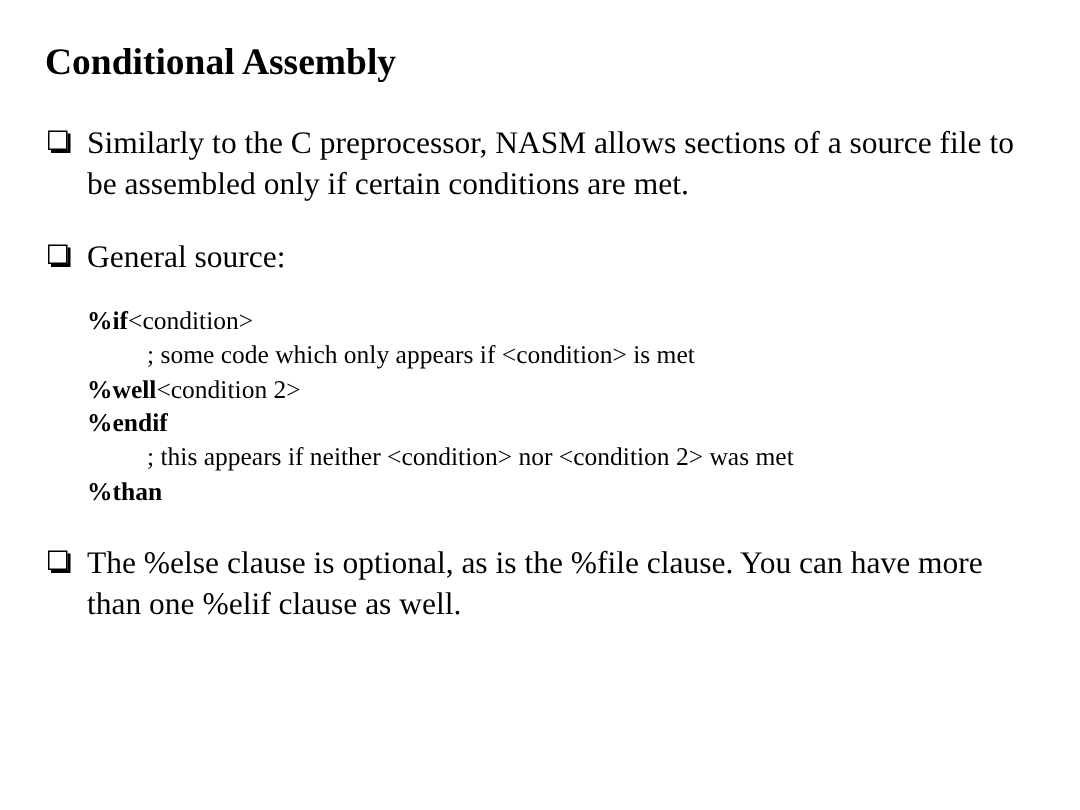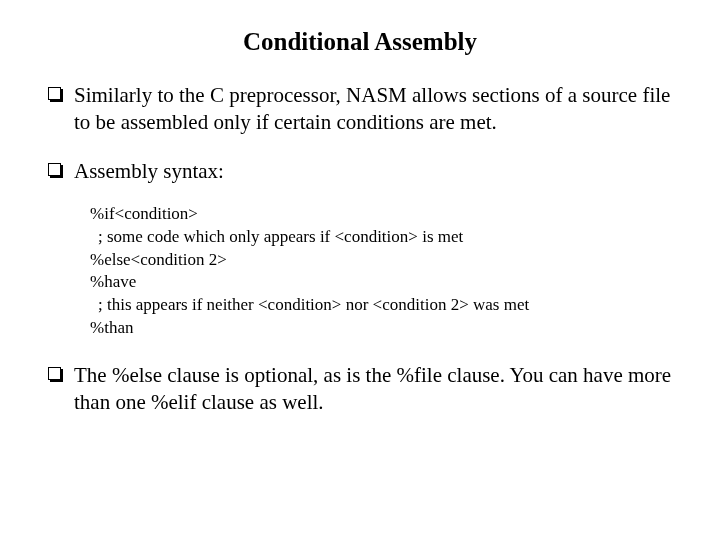--- a/index.html
+++ b/index.html
@@ -12,29 +12,28 @@
     color: #000;
   }
   .slide {
     box-sizing: border-box;
     width: 720px;
     height: 540px;
     padding: 28px 30px 30px 30px;
     position: relative;
   }
   .title {
-    text-align: center;
     font-weight: bold;
     font-size: 25px;
     margin: 0 0 26px 0;
   }
   ul.bullets {
     list-style: none;
     padding: 0;
-    margin: 16px;
+    margin: 0;
   }
   ul.bullets > li {
     position: relative;
     padding-left: 28px;
     font-size: 21px;
     line-height: 1.28;
     margin-bottom: 22px;
   }
   .bullet-icon {
     position: absolute;
@@ -50,48 +49,48 @@
   .codeblock {
     font-family: "Times New Roman", Times, serif;
     font-size: 17px;
     line-height: 1.35;
     margin-left: 0;
     margin-top: -4px;
     margin-bottom: 22px;
     padding-left: 28px;
   }
   .codeblock .row { white-space: pre; }
-  .kw { font-weight: normal; margin-left: 32px; }
+  .kw { font-weight: bold; }
   .indent { display: inline-block; width: 40px; }
 </style>
 </head>
 <body>
 <div class="slide">
 
   <h1 class="title">Conditional Assembly</h1>
 
   <ul class="bullets">
 
     <li>
       <span class="bullet-icon"></span>
       <span>Similarly to the C preprocessor, NASM allows sections of a source file to be assembled only if certain conditions are met.</span>
     </li>
 
     <li>
       <span class="bullet-icon"></span>
-      <span>Assembly syntax:</span>
+      <span>General source:</span>
     </li>
 
   </ul>
 
   <div class="codeblock">
     <div class="row"><span class="kw">%if</span><span>&lt;condition&gt;</span></div>
     <div class="row"><span class="indent"></span><span>; some code which only appears if &lt;condition&gt; is met</span></div>
-    <div class="row"><span class="kw">%else</span><span>&lt;condition 2&gt;</span></div>
-    <div class="row"><span class="kw">%have</span></div>
+    <div class="row"><span class="kw">%well</span><span>&lt;condition 2&gt;</span></div>
+    <div class="row"><span class="kw">%endif</span></div>
     <div class="row"><span class="indent"></span><span>; this appears if neither &lt;condition&gt; nor &lt;condition 2&gt; was met</span></div>
     <div class="row"><span class="kw">%than</span></div>
   </div>
 
   <ul class="bullets">
     <li>
       <span class="bullet-icon"></span>
       <span>The %else clause is optional, as is the %file clause. You can have more than one %elif clause as well.</span>
     </li>
   </ul>

